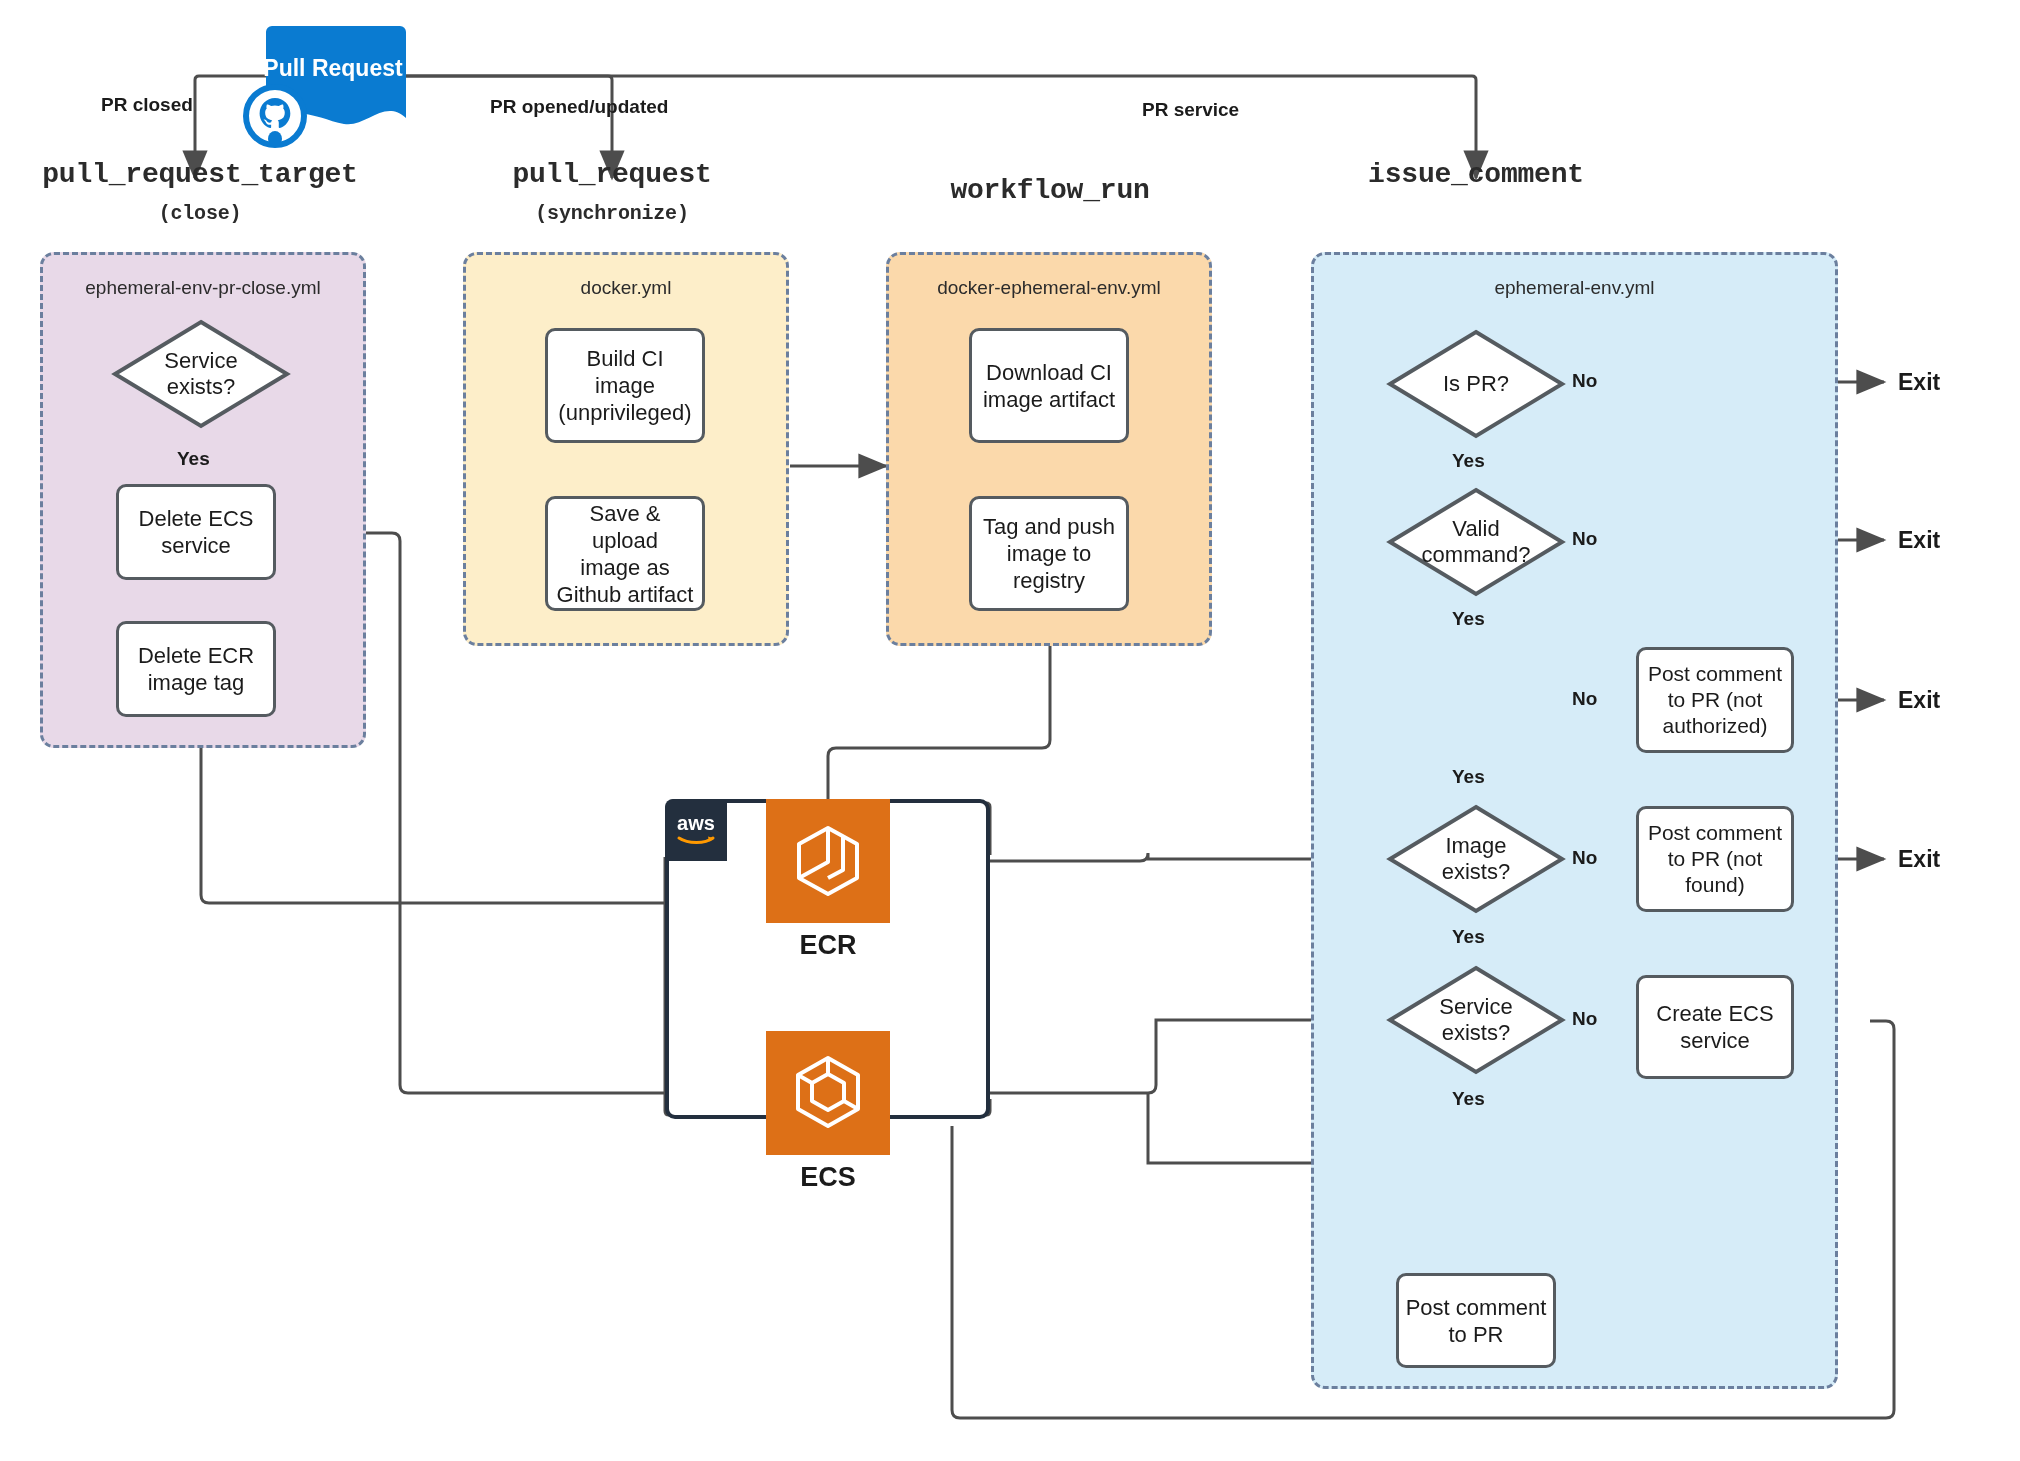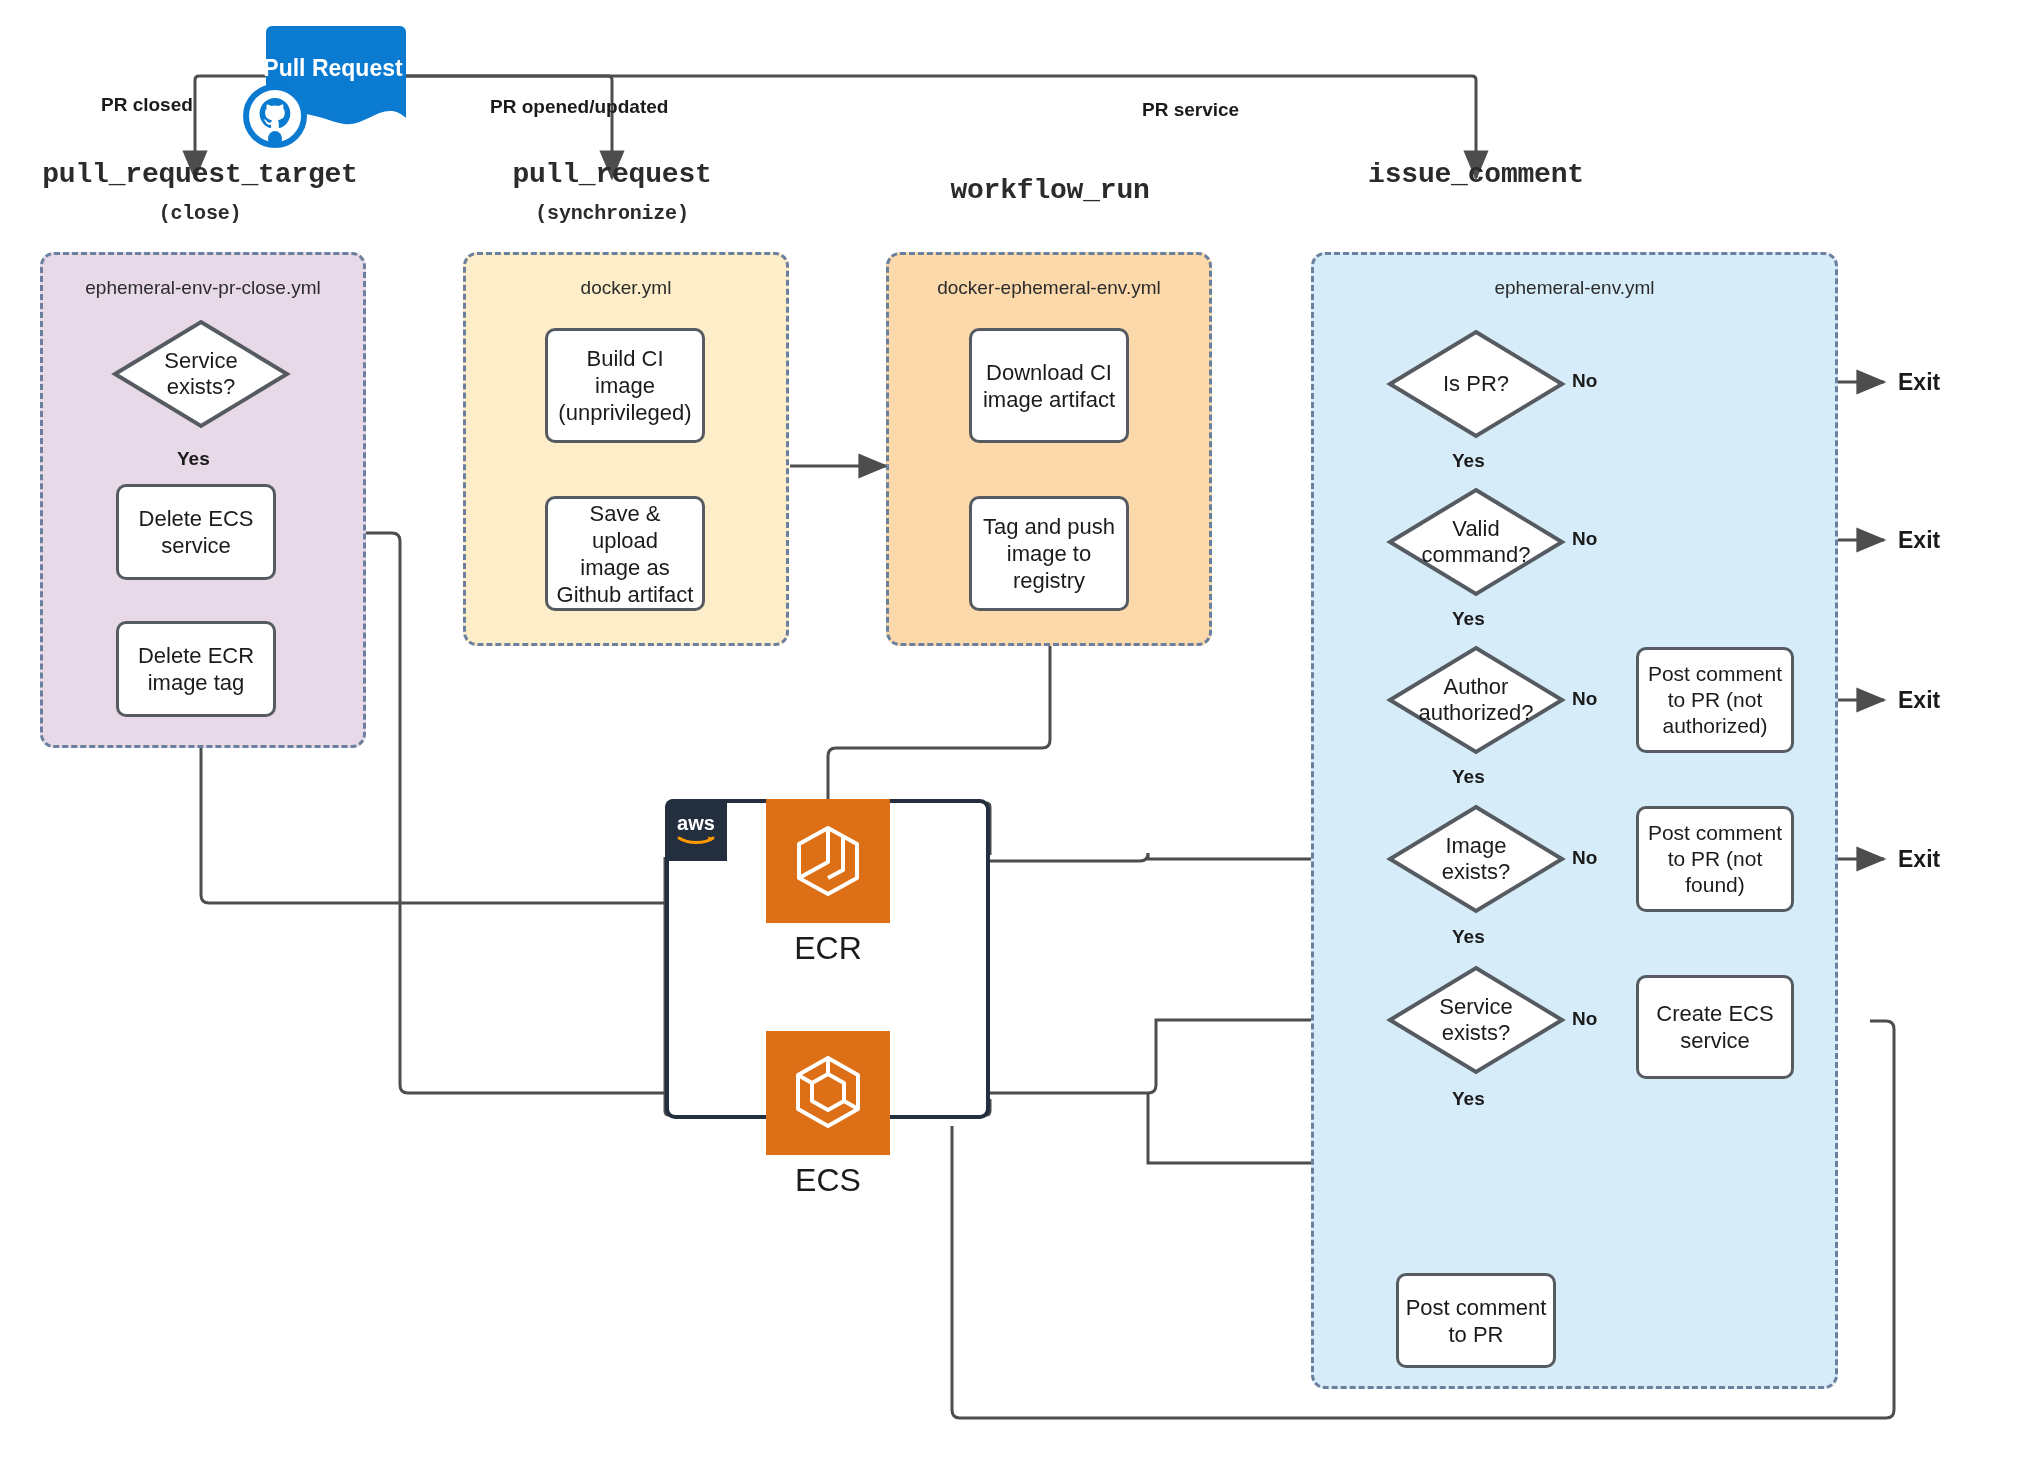--- a/index.html
+++ b/index.html
@@ -36,22 +36,22 @@
   #pr-banner .flagtxt{position:absolute;left:0;top:0;width:146px;text-align:center;
     color:#fff;font-size:23px;font-weight:bold;line-height:28px;padding-top:28px;z-index:3;}
 
   
   #aws-group{position:absolute;left:665px;top:799px;width:325px;height:320px;
     border:4px solid #232f3e;border-radius:10px;box-sizing:border-box;background:#fff;}
   #aws-badge{position:absolute;left:665px;top:799px;width:62px;height:62px;background:#232f3e;
     border-top-left-radius:8px;display:flex;align-items:center;justify-content:center;z-index:4;}
   .aws-icon{position:absolute;width:124px;height:124px;background:#dd7017;
     display:flex;align-items:center;justify-content:center;z-index:3;}
-  .aws-caption{position:absolute;width:124px;text-align:center;font-size:32px;
-    font-weight:normal;color:#1b1b1b;z-index:3;}
+  .aws-caption{position:absolute;width:124px;text-align:center;font-size:27px;
+    font-weight:bold;color:#1b1b1b;z-index:3;}
 </style>
 </head>
 <body>
 
 <div id="stage">
 
   <svg id="wires" viewBox="0 0 2020 1461">
     <defs>
       <marker id="ah" markerWidth="11" markerHeight="11" refX="9.2" refY="4.2" orient="auto">
         <path d="M0,0 L10,4.2 L0,8.4 z" fill="#4d4d4d"></path>
@@ -210,27 +210,20 @@
     <svg width="180" height="112" viewBox="0 0 180 112">
         <polygon points="90,4 176,56 90,108 4,56" fill="#fff" stroke="#555b60" stroke-width="4"></polygon>
       </svg>
     <span style="white-space:pre-line;">Valid
 command?</span>
   </div>
   <div class="elabel" style="left:1572px;top:528px;">No</div>
   <div class="exit" style="left:1898px;top:527px;">Exit</div>
   <div class="elabel" style="left:1452px;top:608px;">Yes</div>
 
-  <div class="diamond" style="left:1386px;top:644px;width:180px;height:112px;">
-    <svg width="180" height="112" viewBox="0 0 180 112">
-        <polygon points="90,4 176,56 90,108 4,56" fill="#fff" stroke="#555b60" stroke-width="4"></polygon>
-      </svg>
-    <span style="white-space:pre-line;">Author
-authorized?</span>
-  </div>
   <div class="elabel" style="left:1572px;top:688px;">No</div>
   <div class="node" style="left:1636px;top:647px;width:158px;height:106px;white-space:pre-line;font-size:21px;line-height:26px;">Post comment
 to PR (not
 authorized)</div>
   <div class="exit" style="left:1898px;top:687px;">Exit</div>
   <div class="elabel" style="left:1452px;top:766px;">Yes</div>
 
   <div class="diamond" style="left:1386px;top:803px;width:180px;height:112px;">
     <svg width="180" height="112" viewBox="0 0 180 112">
         <polygon points="90,4 176,56 90,108 4,56" fill="#fff" stroke="#555b60" stroke-width="4"></polygon>

